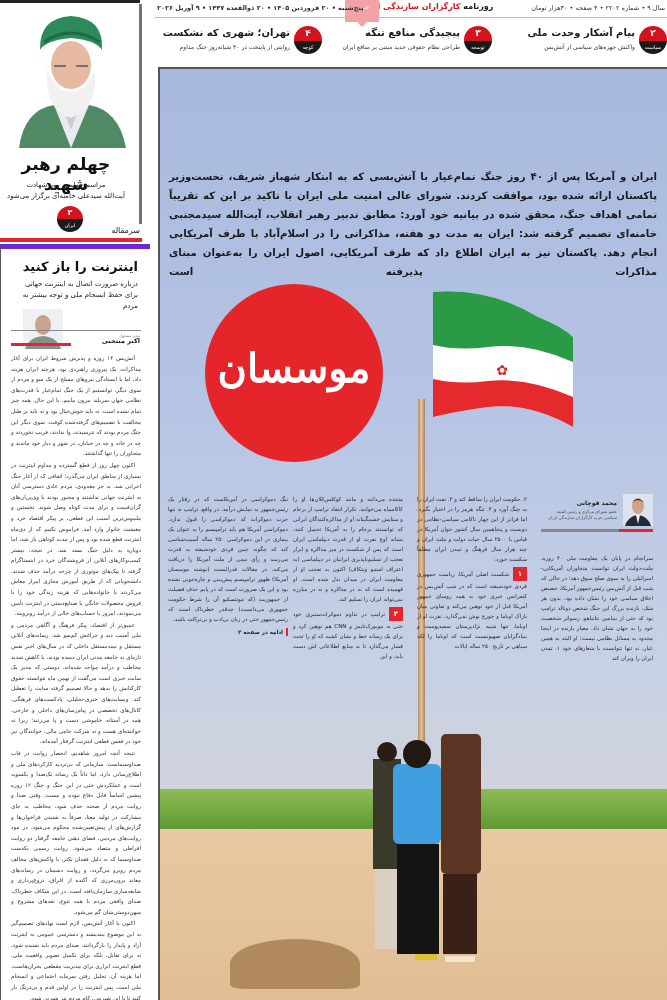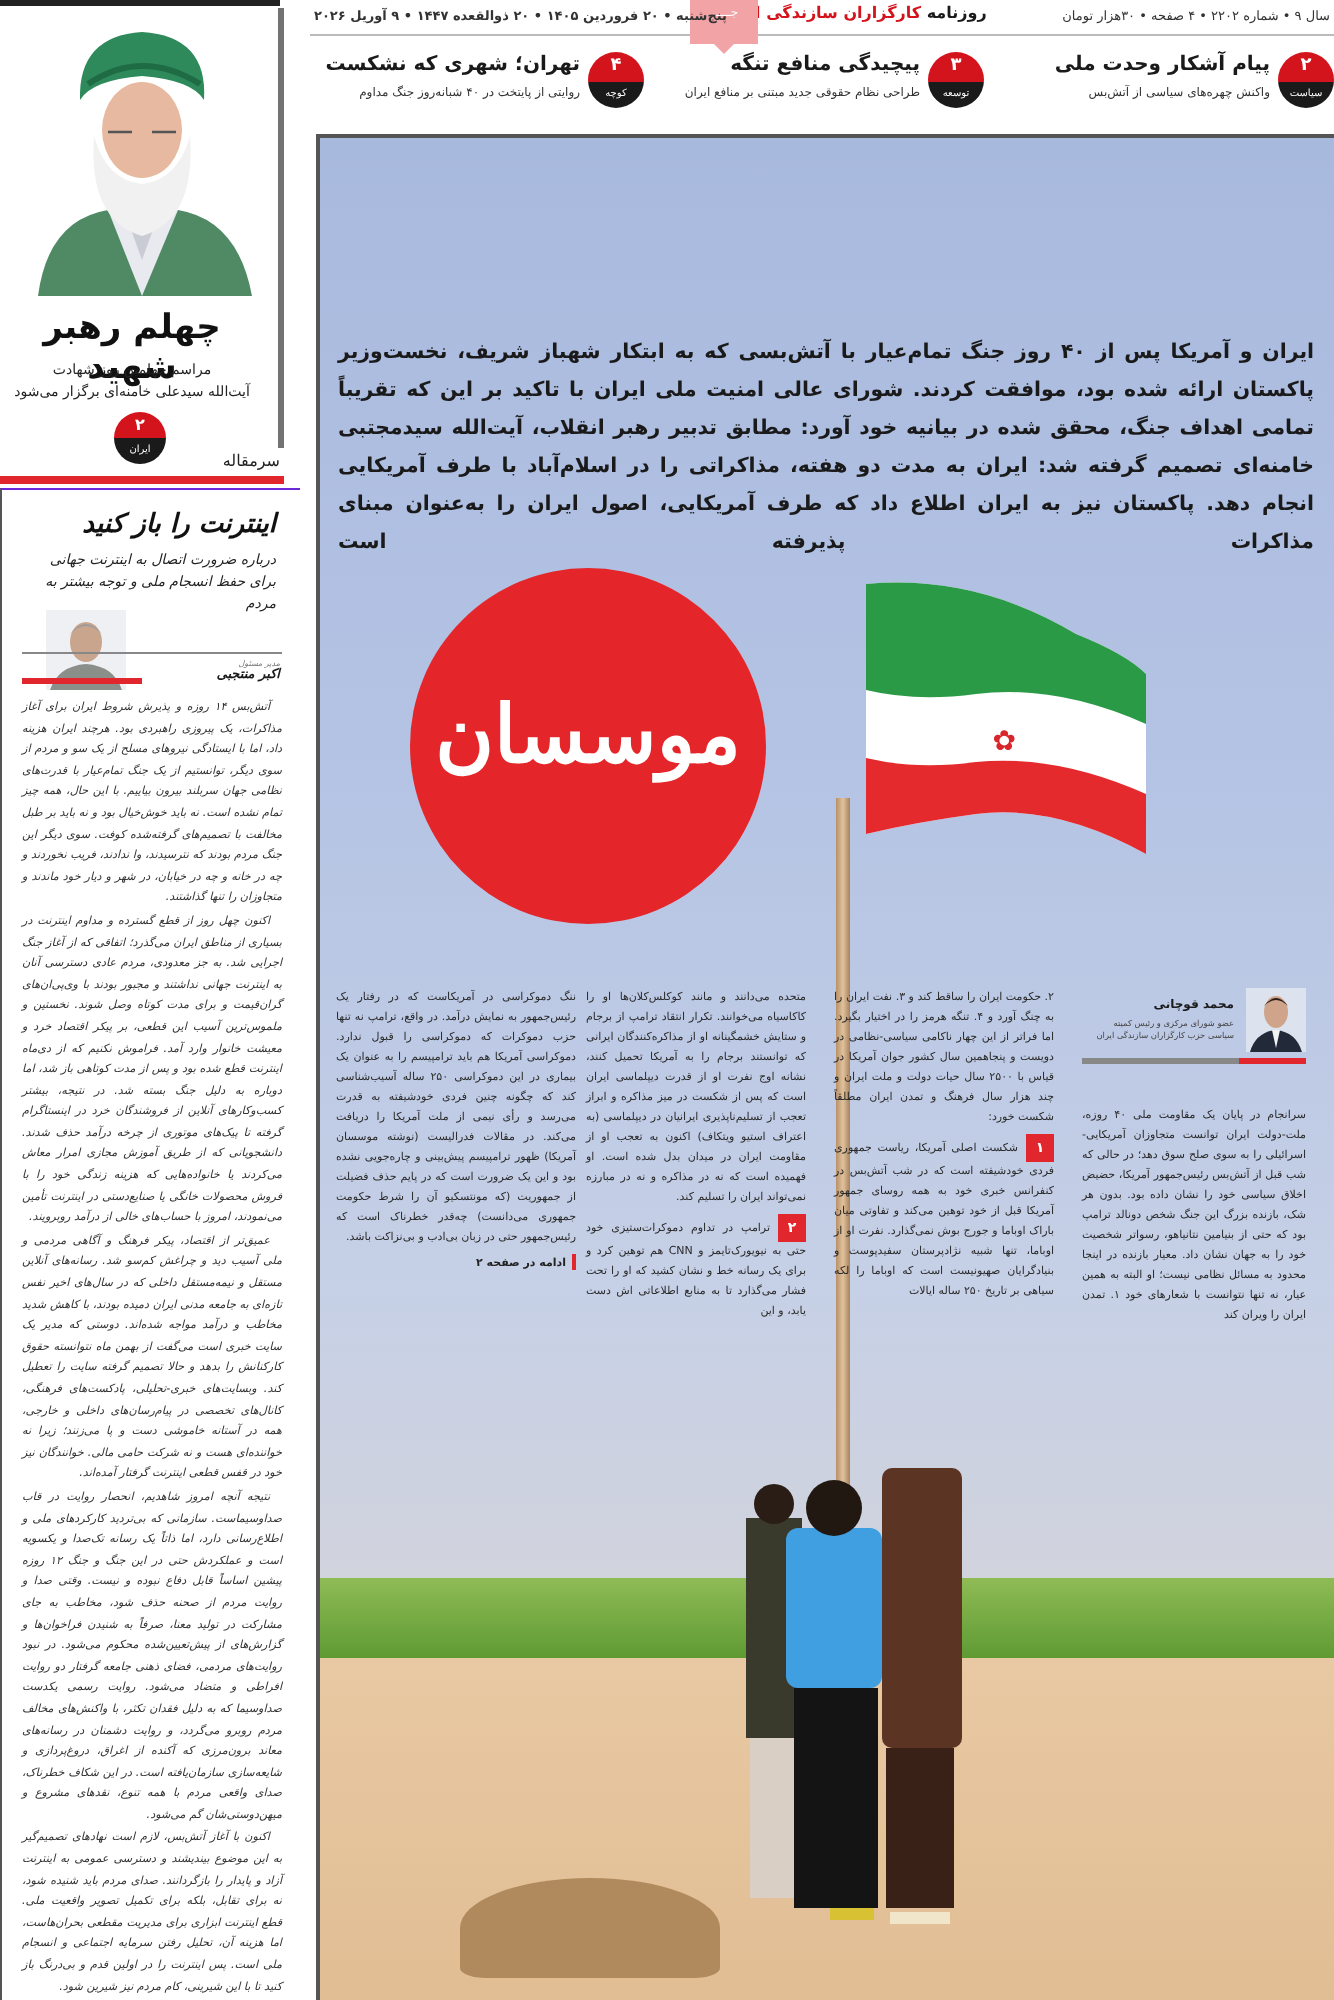--- a/index.html
+++ b/index.html
@@ -31,21 +31,21 @@
   .portrait { position: absolute; left: 14px; top: 6px; width: 115px; height: 138px; }
   .memorial-title { position: absolute; right: 8px; top: 150px; width: 130px; text-align: center; font-size: 17px; font-weight: bold; color: #111; }
   .memorial-sub { position: absolute; right: 4px; top: 176px; width: 138px; text-align: center; font-size: 7px; line-height: 11px; color: #222; }
   .sb-badge { position: absolute; left: 57px; top: 202px; width: 26px; height: 26px; border-radius: 50%; overflow: hidden; }
   .sb-badge .num { height: 13px; background: #d4141d; color: #fff; font-size: 8px; font-weight: bold; text-align: center; line-height: 13px; }
   .sb-badge .sec { height: 13px; background: #1a1a1a; color: #fff; font-size: 5px; text-align: center; line-height: 12px; }
 
   .editorial-label { position: absolute; right: 10px; top: 226px; font-size: 8px; font-weight: normal; color: #222; }
   .editorial-rule { position: absolute; left: 0; top: 238px; width: 142px; height: 4px; background: #e2262d; }
 
-  .op-box { position: absolute; left: 0; top: 244px; width: 150px; height: 756px; border-left: 1px solid #555; border-top: 1px solid #6d28d9; font-style: italic; }
+  .op-box { position: absolute; left: 0; top: 244px; width: 150px; height: 756px; border-left: 1px solid #555; border-top: 5px solid #6d28d9; }
   .op-title { position: absolute; right: 12px; top: 10px; font-size: 13px; font-weight: bold; color: #111; }
   .op-sub { position: absolute; right: 12px; top: 30px; width: 125px; font-size: 7px; line-height: 11px; color: #222; text-align: right; }
   .author-photo { position: absolute; left: 22px; top: 60px; width: 40px; height: 40px; }
   .author-name { position: absolute; right: 10px; top: 88px; font-size: 6.5px; font-weight: bold; margin-left: 36px; }
   .author-rule { position: absolute; left: 10px; top: 81px; width: 130px; height: 1px; background: #888; }
   .author-role { position: absolute; right: 10px; top: 84px; font-size: 4px; color: #777; }
   .author-bar { position: absolute; left: 10px; top: 94px; width: 60px; height: 3px; background: #e2262d; }
   .op-body { position: absolute; left: 10px; top: 104px; width: 130px; font-size: 5.6px; line-height: 10.6px; color: #333; text-align: justify; }
   .op-body p { text-indent: 6px; margin-bottom: 1px; }
 

